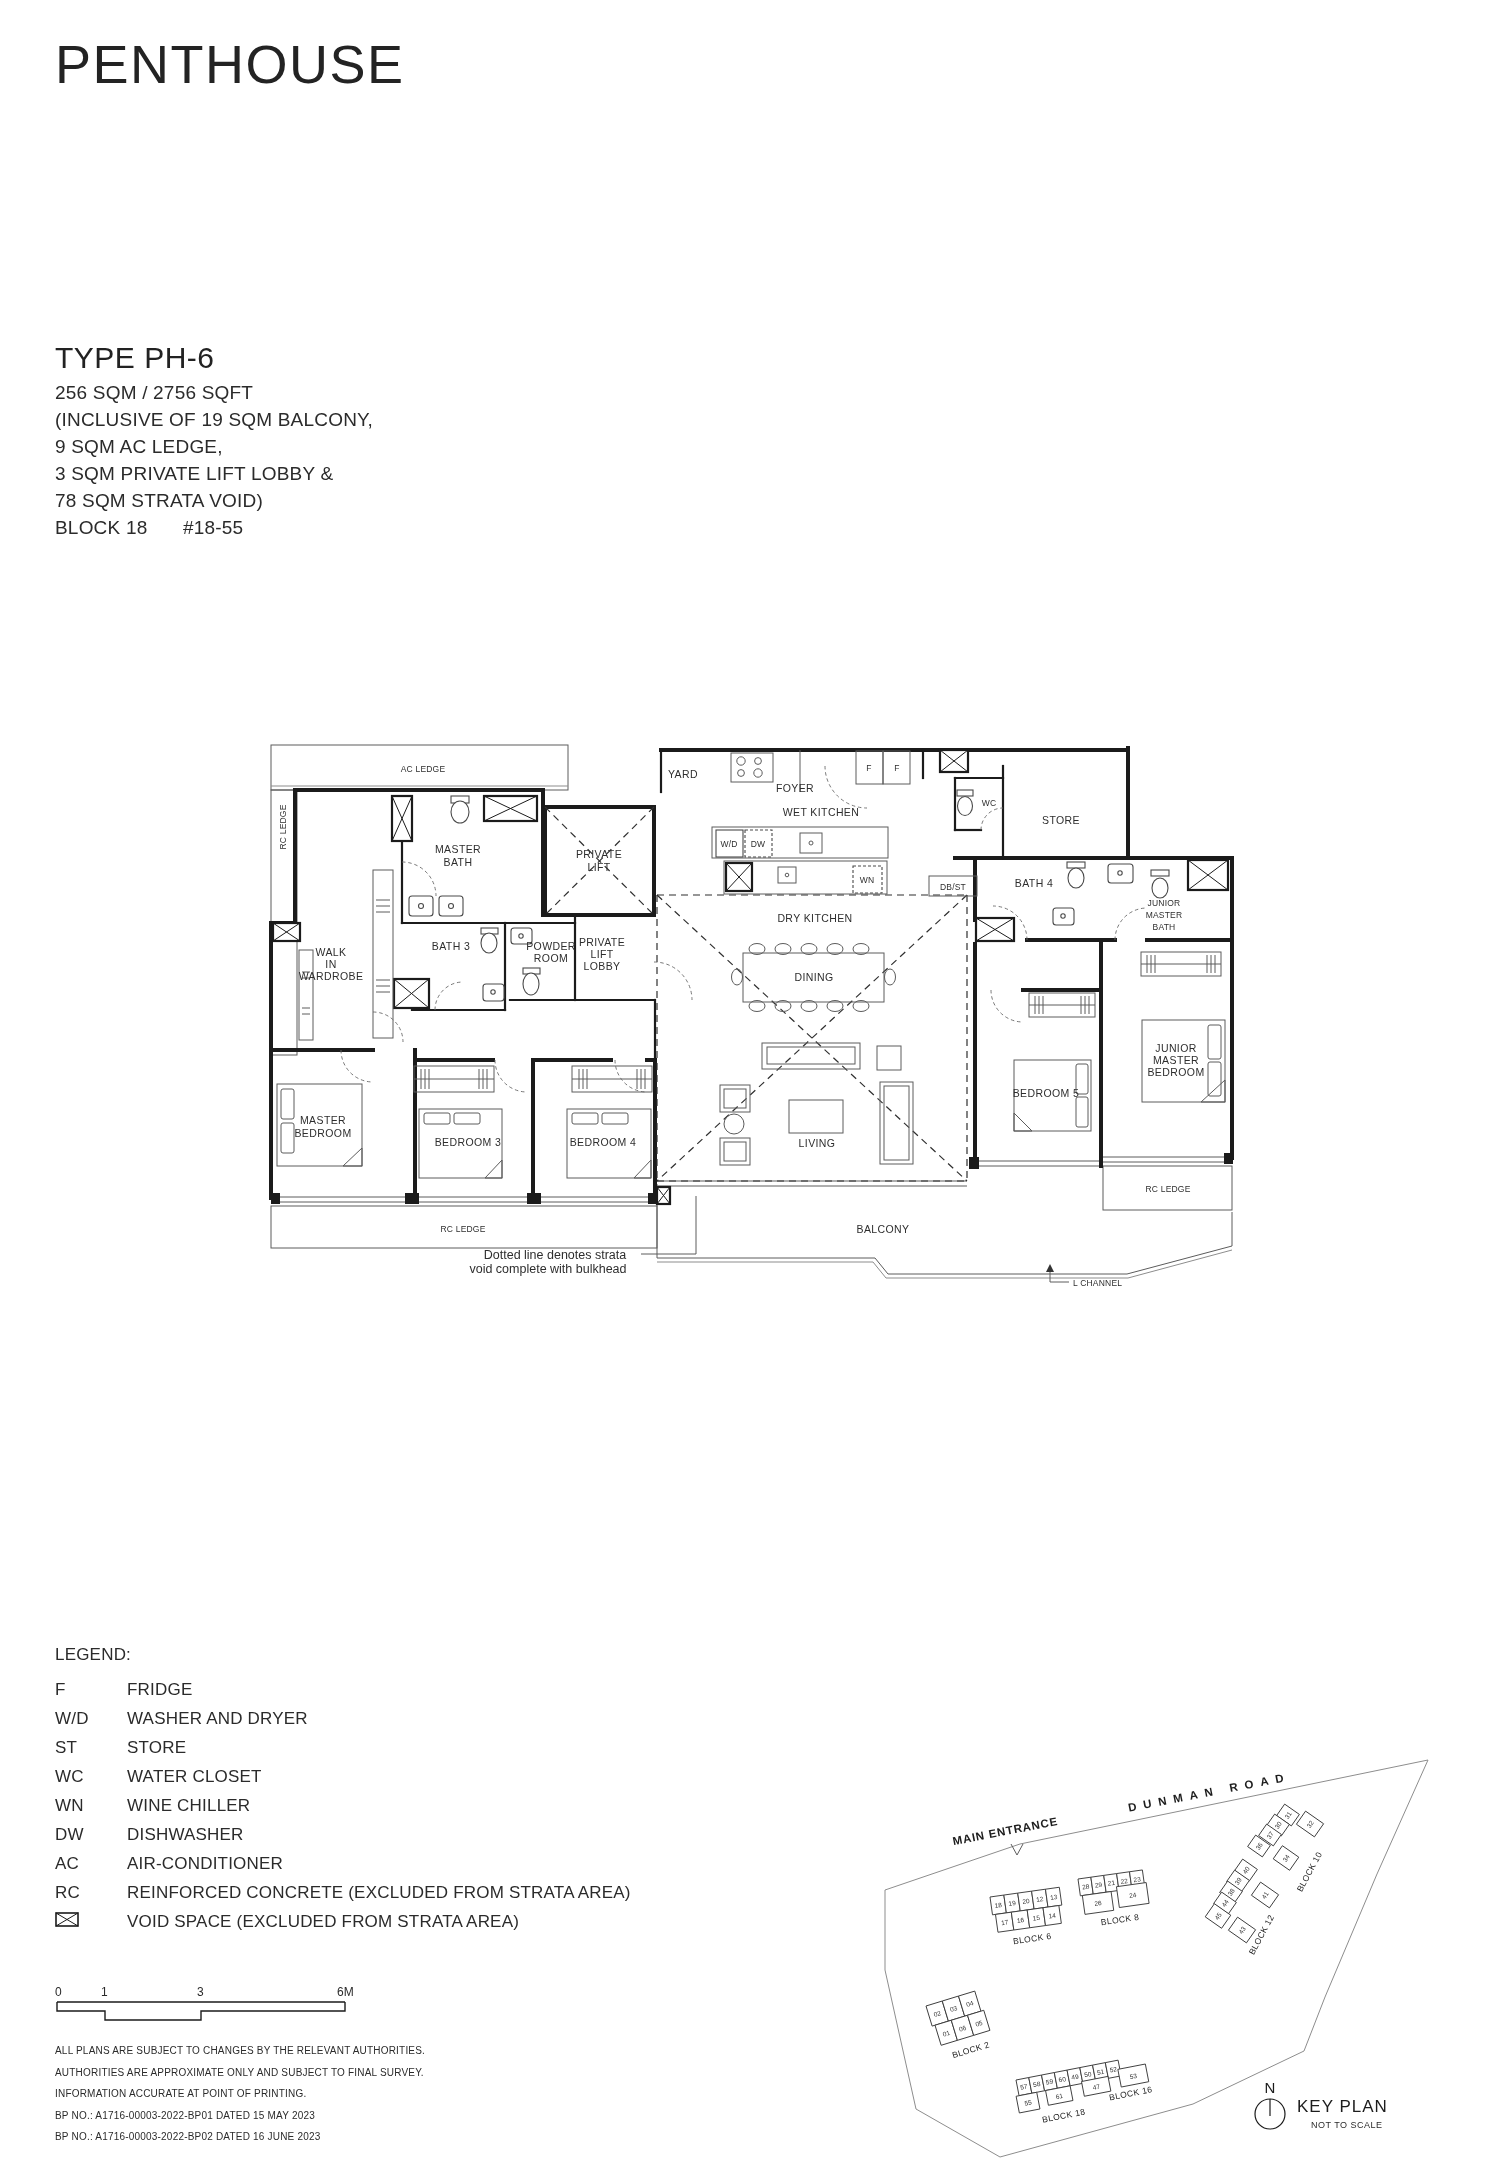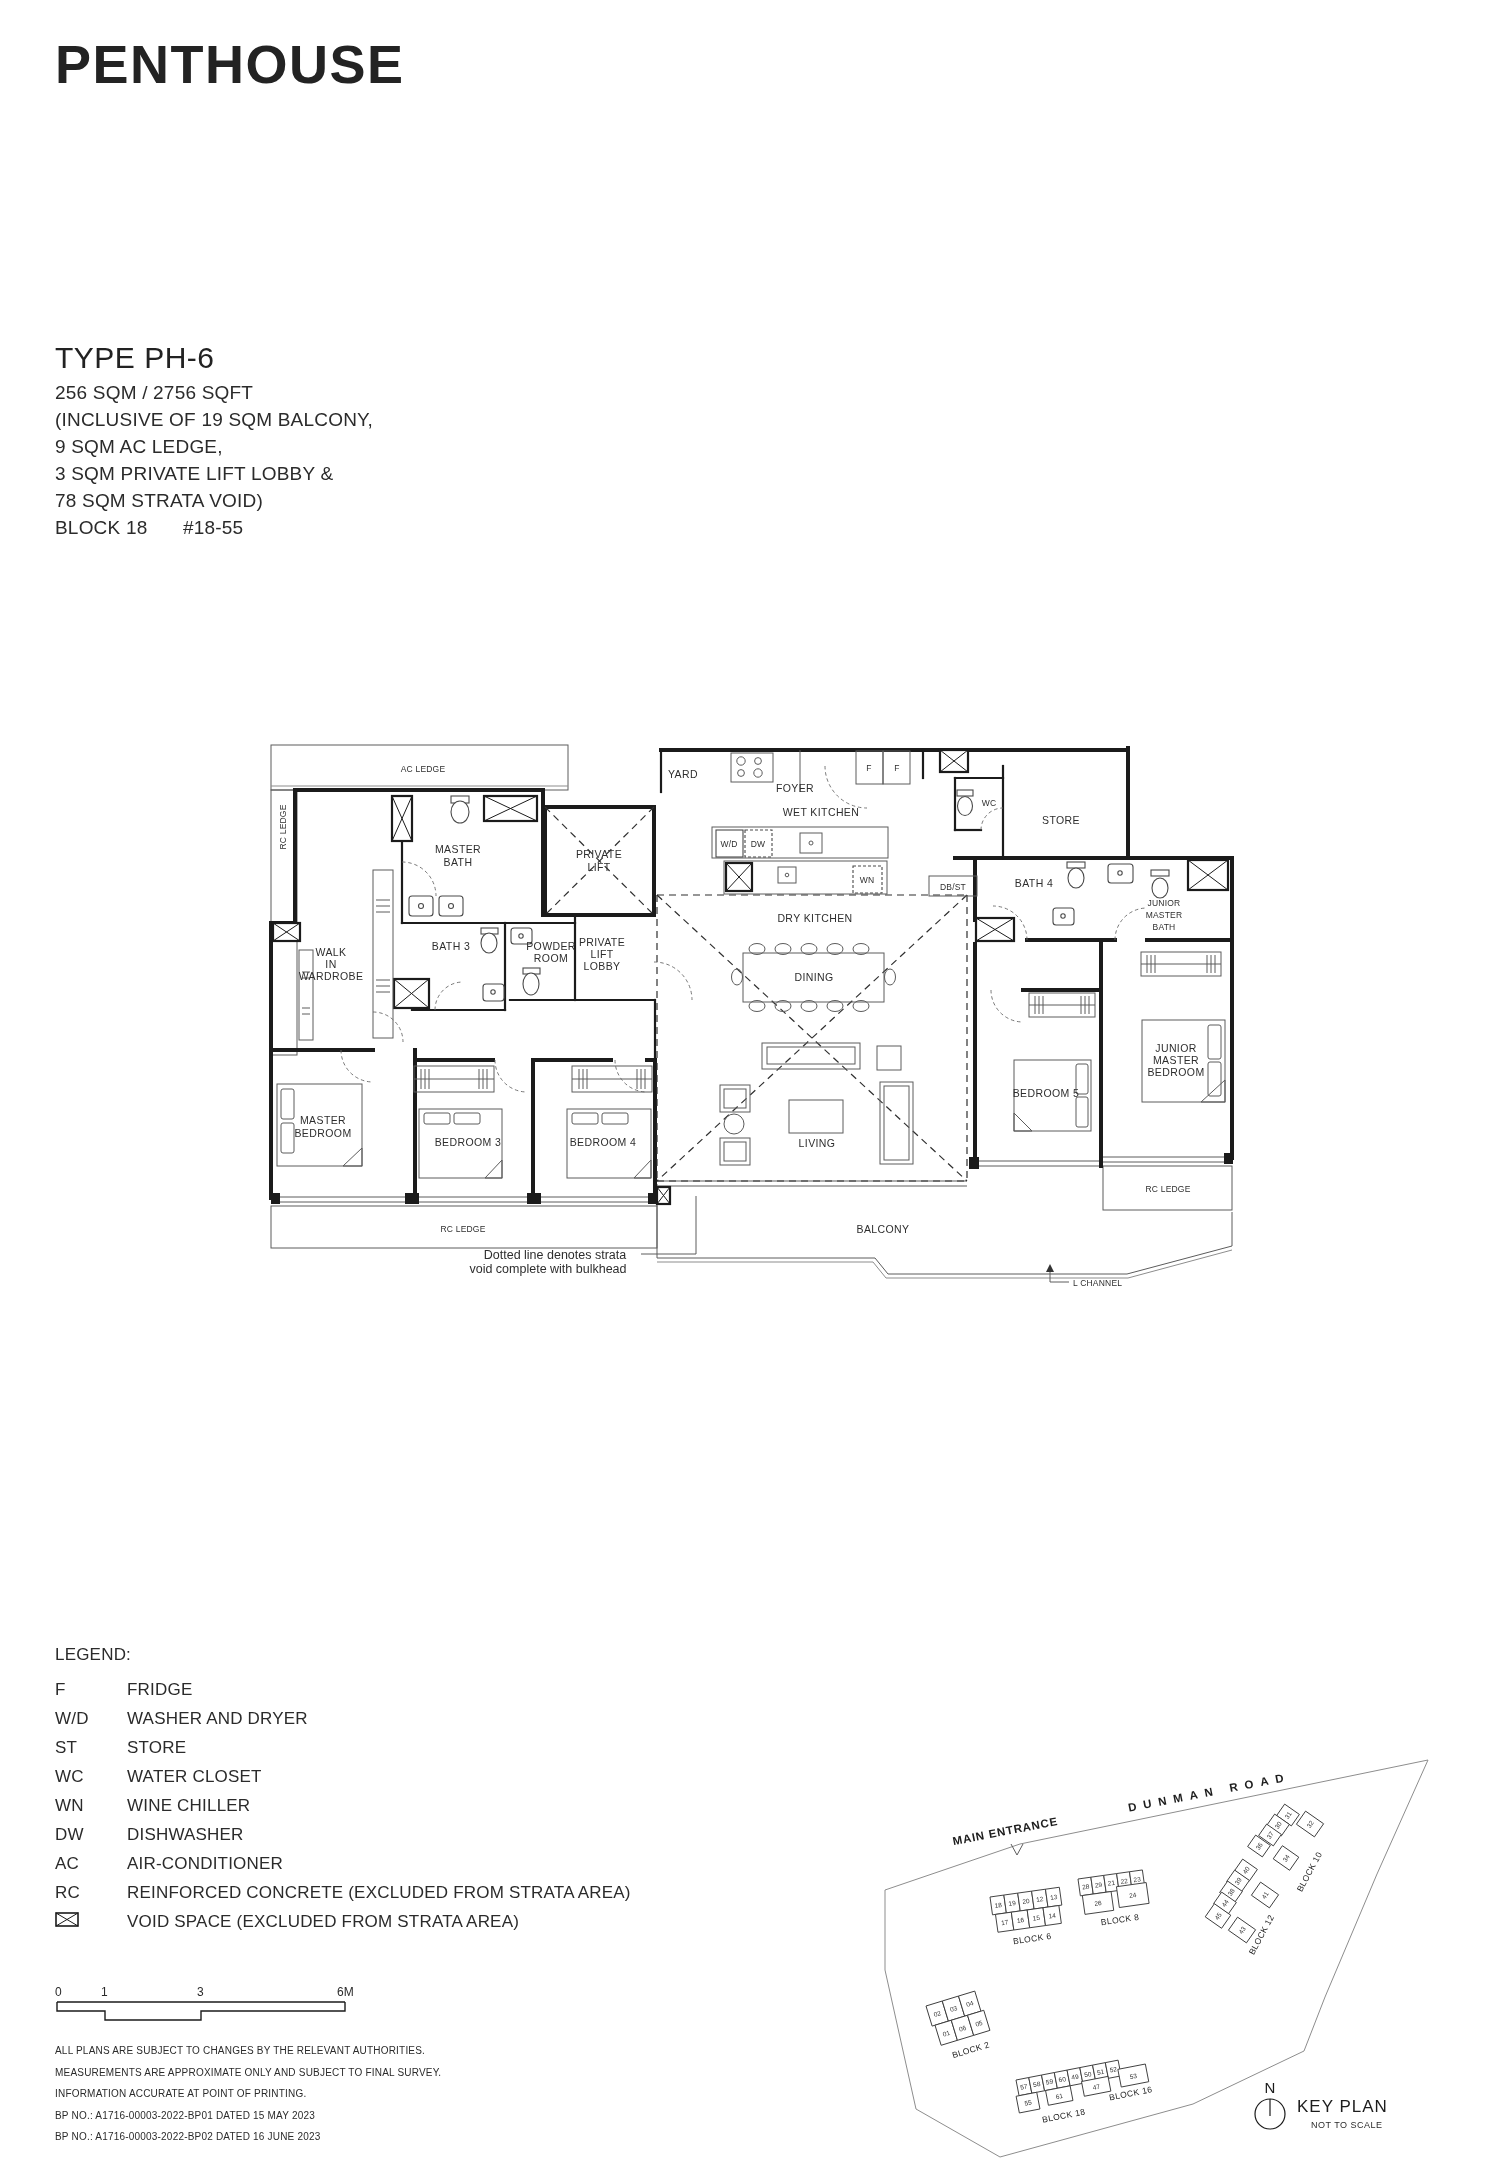--- a/index.html
+++ b/index.html
@@ -1,18 +1,18 @@
 <!DOCTYPE html>
 <html><head>
 <meta charset="utf-8">
 <style>
   html,body{margin:0;padding:0;background:#fff}
   body{width:1500px;height:2168px;position:relative;font-family:"Liberation Sans",sans-serif;color:#262626;overflow:hidden}
   .abs{position:absolute}
-  #title{left:55px;top:34px;font-size:54px;font-weight:700;letter-spacing:1.5px;line-height:1.13;color:#232323}
+  #title{left:55px;top:34px;font-size:54px;font-weight:400;letter-spacing:1.5px;line-height:1.13;color:#232323}
   #unit-info{left:55px;top:344px;font-size:19px;line-height:27px;color:#2b2b2b;letter-spacing:.2px}
   #unit-info .type{font-size:30px;letter-spacing:.5px;margin-bottom:8px;color:#222}
   #unit-info .blockline span{display:inline-block}
   #unit-info .blockline .u{margin-left:30px}
   #legend{left:55px;top:1645px;font-size:17px;color:#2b2b2b;letter-spacing:.2px}
   #legend .hd{margin-bottom:10px}
   .lg-row{display:flex;align-items:center;height:29px}
   .lg-abbr{width:72px;flex:0 0 72px}
   #disclaimer{left:55px;top:2040px;font-size:10px;line-height:21.5px;color:#2b2b2b;letter-spacing:.2px}
   
@@ -422,21 +422,21 @@
 <svg class="abs" style="left:55px;top:1985px" width="320" height="40" viewBox="0 0 320 40">
   <text class="sb-t" x="0" y="11">0</text>
   <text class="sb-t" x="46" y="11">1</text>
   <text class="sb-t" x="142" y="11">3</text>
   <text class="sb-t" x="282" y="11">6M</text>
   <path d="M2,17 H290 M2,17 V26 H50 V35 H146 V26 H290 V17" fill="none" stroke="#1b1b1b" stroke-width="1.4"></path>
 </svg>
 
 <div class="abs" id="disclaimer">
   <div>ALL PLANS ARE SUBJECT TO CHANGES BY THE RELEVANT AUTHORITIES.</div>
-  <div>MEASUREMENTS ARE APPROXIMATE ONLY AND SUBJECT TO FINAL SURVEY.</div>
+  <div>AUTHORITIES ARE APPROXIMATE ONLY AND SUBJECT TO FINAL SURVEY.</div>
   <div>INFORMATION ACCURATE AT POINT OF PRINTING.</div>
   <div>BP NO.: A1716-00003-2022-BP01 DATED 15 MAY 2023</div>
   <div>BP NO.: A1716-00003-2022-BP02 DATED 16 JUNE 2023</div>
 </div>
 
 <svg class="abs" style="left:880px;top:1740px" width="620" height="420" viewBox="0 0 620 420">
   <polygon class="tn2" points="5,150 140,104 548,20 497,134 445,257 424,311 313,364 120,417 36,369 5,230"></polygon>
   <text class="kroad" transform="translate(330,56) rotate(-11)">DUNMAN ROAD</text>
   <text class="kent" transform="translate(126,95) rotate(-11)">MAIN ENTRANCE</text>
   <polyline class="tn" points="131,104 137,115 143,104"></polyline>

